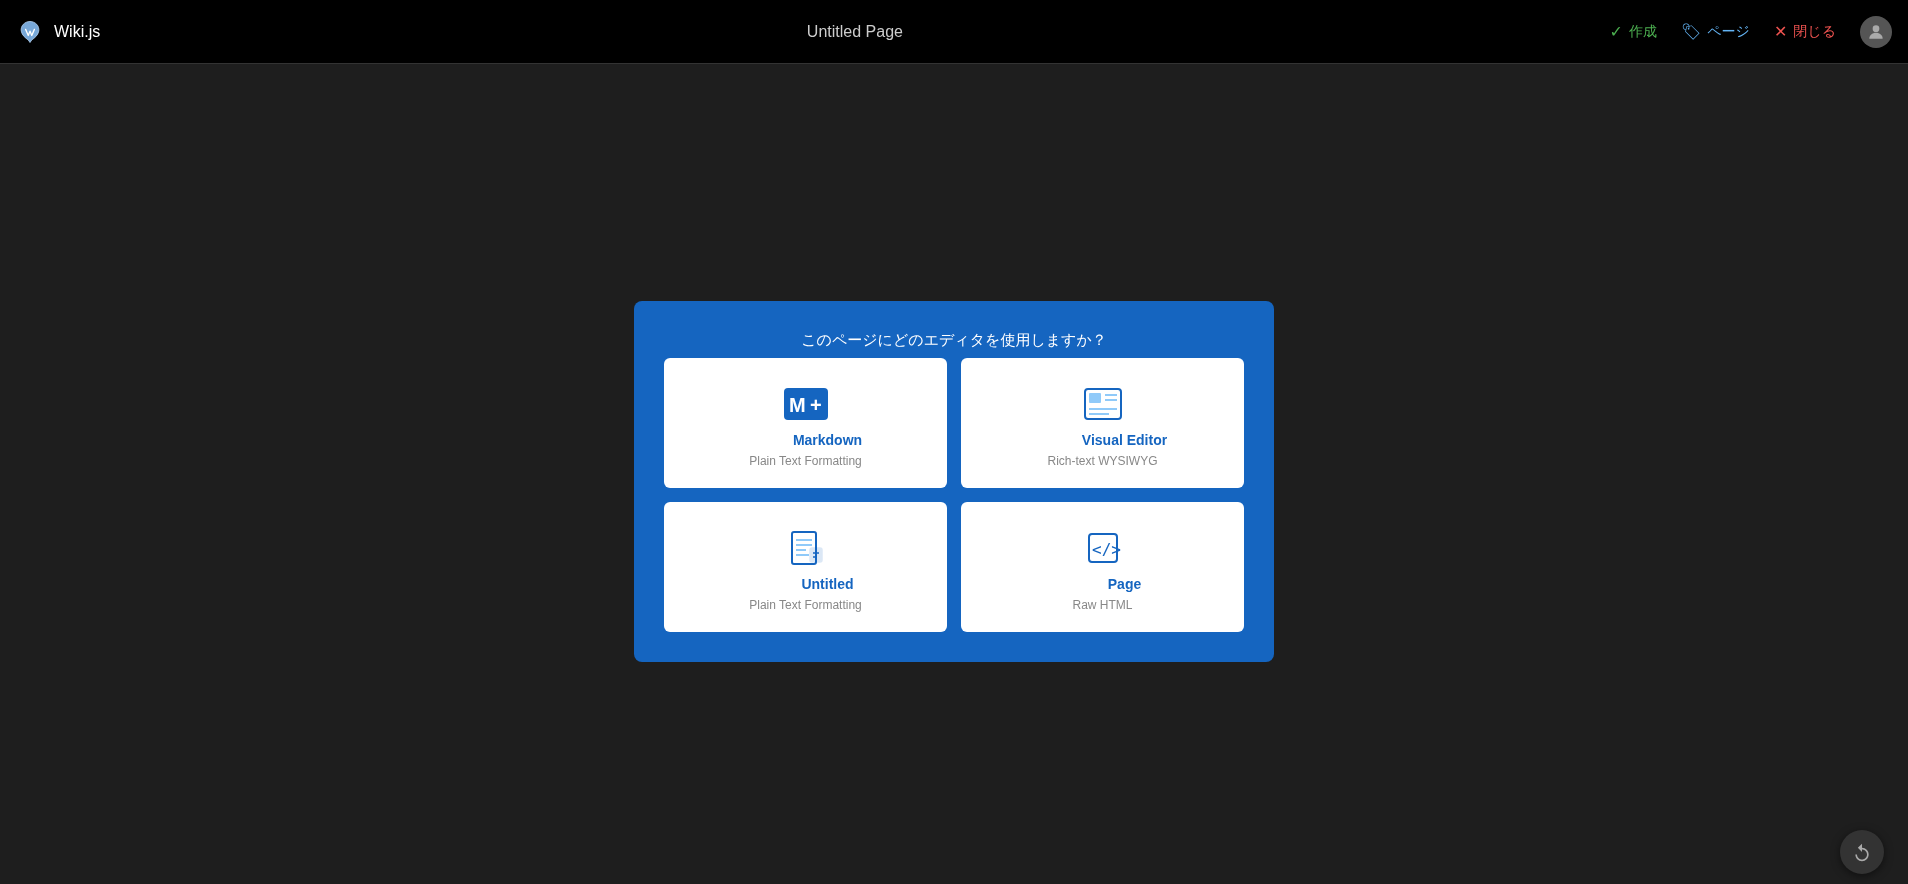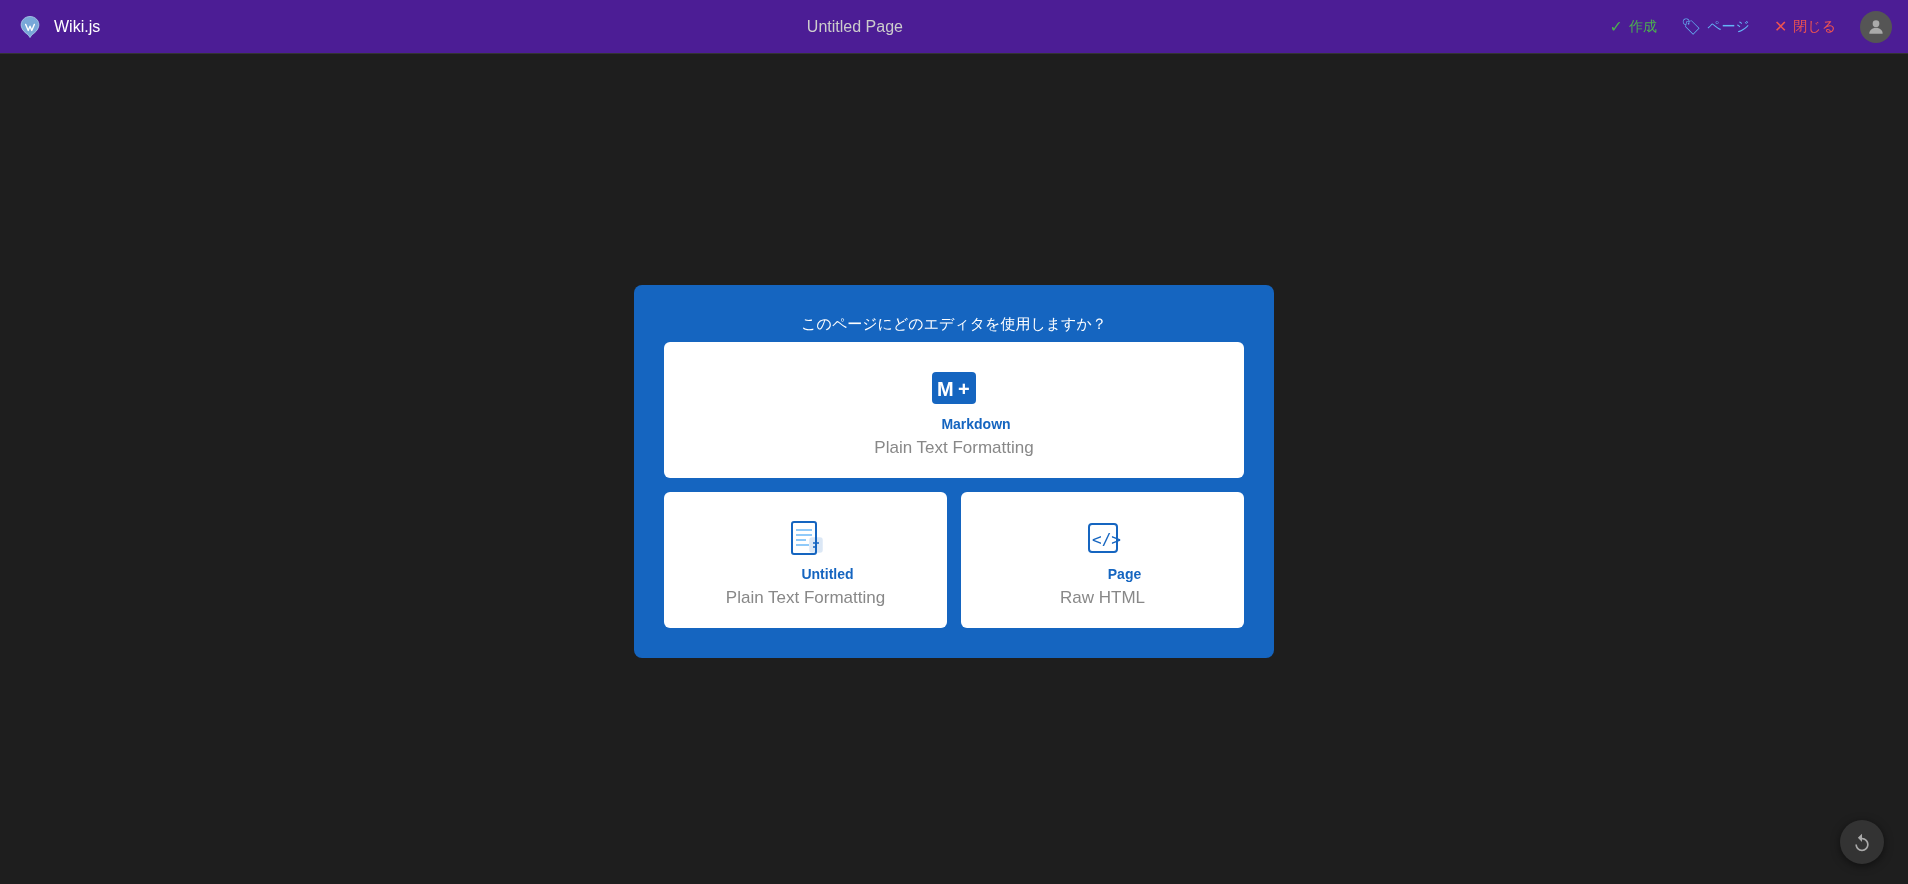--- a/index.html
+++ b/index.html
@@ -10,22 +10,22 @@
       width: 1908px;
       overflow: hidden;
       position: relative;
     }
 
     
     .topbar {
       display: flex;
       align-items: center;
       justify-content: space-between;
-      background: #4c1d95;
-      height: 54px;
+      background: #000000;
+      height: 64px;
       padding: 0 16px;
       border-bottom: 1px solid #333;
     }
     .topbar-left {
       display: flex;
       align-items: center;
       gap: 10px;
     }
     .logo-icon {
       width: 28px;
@@ -130,21 +130,21 @@
     }
 
     .editor-card-label {
       font-size: 14px;
       font-weight: 600;
     }
     .editor-card-label.blue { color: #1565c0; padding-left: 44px; }
     .editor-card-label.teal { color: #00897b; }
 
     .editor-card-sublabel {
-      font-size: 17px;
+      font-size: 12px;
       color: #888;
       margin-top: -4px;
     }
 
     
     .card-icon {
       width: 44px;
       height: 36px;
       display: flex;
       align-items: center;
@@ -215,20 +215,34 @@
           <svg width="44" height="32" viewBox="0 0 44 32">
             <rect x="0" y="0" width="44" height="32" rx="4" fill="#1565c0"></rect>
             <text x="5" y="24" font-family="Arial" font-weight="bold" font-size="20" fill="white">M</text>
             <text x="26" y="24" font-family="Arial" font-weight="bold" font-size="20" fill="white">+</text>
           </svg>
         </div>
         <span class="editor-card-label blue">Markdown</span>
         <span class="editor-card-sublabel">Plain Text Formatting</span>
       </div>
 
+      <div class="editor-card half">
+        <div class="card-icon">
+          <svg width="40" height="34" viewBox="0 0 40 34">
+            <rect x="2" y="2" width="36" height="30" rx="3" fill="none" stroke="#1565c0" stroke-width="2"></rect>
+            <rect x="6" y="6" width="12" height="10" rx="1" fill="#90caf9"></rect>
+            <line x1="22" y1="8" x2="34" y2="8" stroke="#90caf9" stroke-width="2"></line>
+            <line x1="22" y1="13" x2="34" y2="13" stroke="#90caf9" stroke-width="2"></line>
+            <line x1="6" y1="22" x2="34" y2="22" stroke="#90caf9" stroke-width="2"></line>
+            <line x1="6" y1="27" x2="26" y2="27" stroke="#90caf9" stroke-width="2"></line>
+          </svg>
+        </div>
+        <span class="editor-card-label blue">Visual Editor</span>
+        <span class="editor-card-sublabel">Rich-text WYSIWYG</span>
+      </div>
     </div>
 
     <div class="editor-grid-bottom">
 
       <div class="editor-card third">
         <div class="card-icon">
           <svg width="36" height="36" viewBox="0 0 36 36">
             <rect x="4" y="2" width="24" height="32" rx="2" fill="none" stroke="#1565c0" stroke-width="2"></rect>
             <line x1="8" y1="10" x2="24" y2="10" stroke="#90caf9" stroke-width="2"></line>
             <line x1="8" y1="15" x2="24" y2="15" stroke="#90caf9" stroke-width="2"></line>

